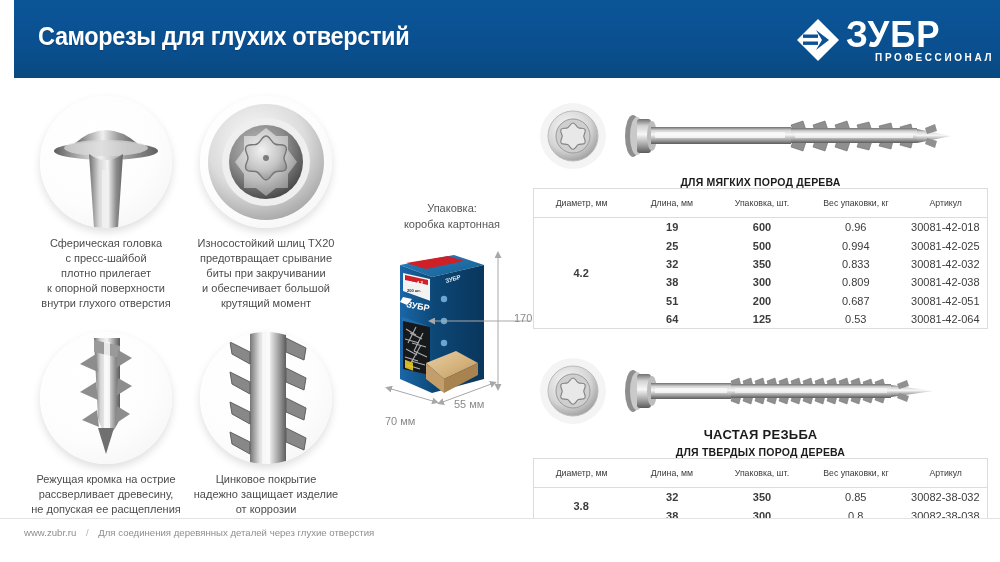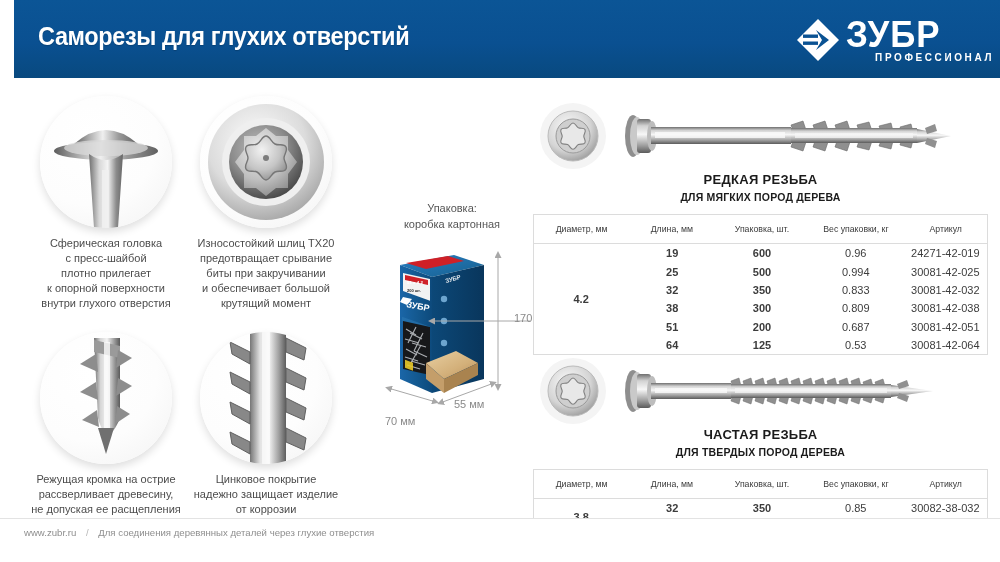--- a/index.html
+++ b/index.html
@@ -68,21 +68,21 @@
     color: #1b1b1b; letter-spacing: .3px;
   }
   .prod-sub {
     text-align: center; font-size: 10.5px; font-weight: bold;
     color: #1b1b1b; margin-top: 4px; letter-spacing: .2px;
   }
   .screw-art { position: relative; height: 72px; }
 
   table.spec {
     width: 455px; border-collapse: collapse;
-    border: 1px solid #dcdcdc; margin-top: 11px; background: #fff;
+    border: 1px solid #dcdcdc; background: #fff;
   }
   table.spec th {
     font-size: 9.2px; font-weight: normal; color: #3a3a3a;
     padding: 9px 2px 9px; text-align: center;
     border-bottom: 1px solid #dcdcdc;
     transform: scaleX(0.95);
   }
   table.spec td {
     font-size: 11px; text-align: center; padding: 3.2px 2px; color: #3c3c3c;
   }
@@ -404,40 +404,39 @@
           <path d="M367 45 L378 48 L380 40 L369 38 Z"></path>
         </g>
         <rect x="258" y="28" width="126" height="15" fill="url(#sh1)"></rect>
         <rect x="262" y="33" width="118" height="5" fill="#f6f6f6" opacity=".75"></rect>
 
         <path d="M384 29 L418 36 L384 43 Z" fill="url(#sh1)"></path>
         <path d="M392 28 L402 24 L404 31 L394 34 Z" fill="#909090"></path>
         <path d="M392 44 L402 48 L404 41 L394 38 Z" fill="#909090"></path>
       </svg>
     </div>
-    <div class="prod-title">РЕДКАЯ РЕЗЬБА</div>
     <div class="prod-sub">ДЛЯ МЯГКИХ ПОРОД ДЕРЕВА</div>
 
     <table class="spec">
       <thead>
         <tr>
           <th style="width:95px">Диаметр, мм</th>
           <th style="width:88px">Длина, мм</th>
           <th style="width:92px">Упаковка, шт.</th>
           <th style="width:96px">Вес упаковки, кг</th>
           <th style="width:84px">Артикул</th>
         </tr>
       </thead>
       <tbody>
         <tr>
           <td class="c-dia" rowspan="6">4.2</td>
           <td class="c-len">19</td>
           <td class="c-pack">600</td>
           <td class="c-weight">0.96</td>
-          <td class="c-art">24271-42-019</td>
+          <td class="c-art">30081-42-018</td>
         </tr>
         <tr>
           <td class="c-len">25</td>
           <td class="c-pack">500</td>
           <td class="c-weight">0.994</td>
           <td class="c-art">30081-42-025</td>
         </tr>
         <tr>
           <td class="c-len">32</td>
           <td class="c-pack">350</td>

